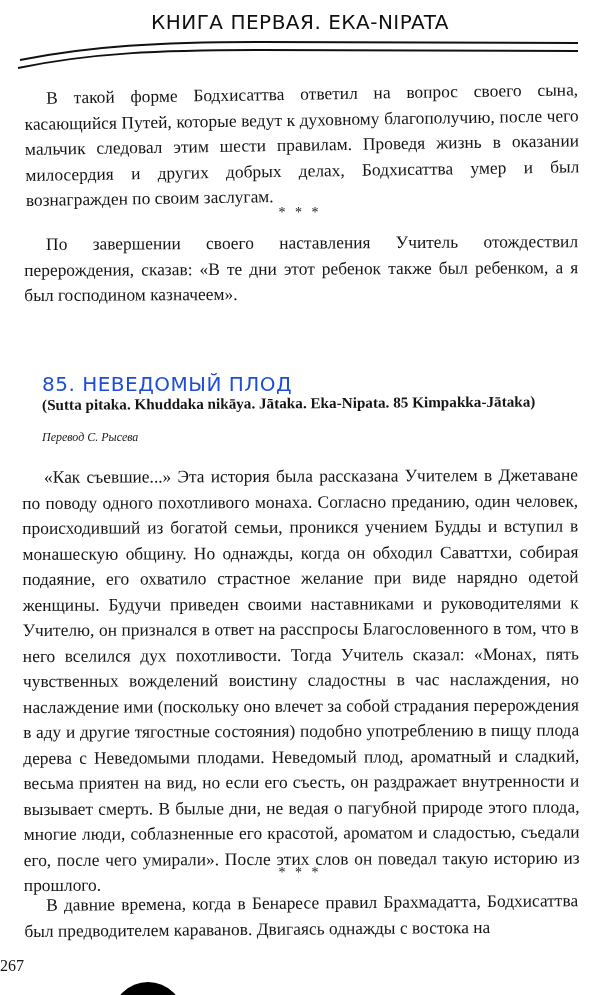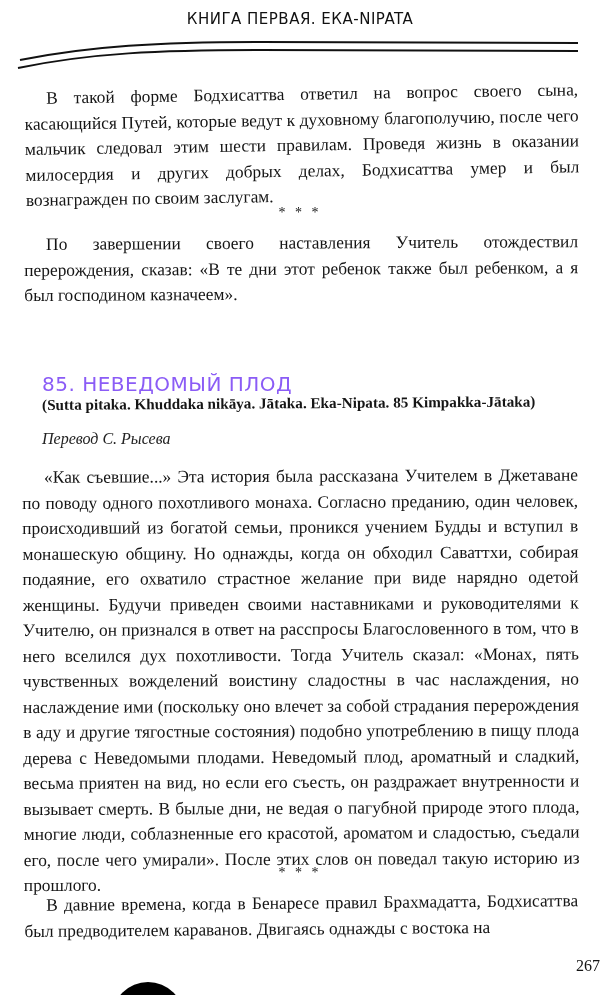--- a/index.html
+++ b/index.html
@@ -15,21 +15,21 @@
       color: #151515;
       font-family: "Liberation Serif", "DejaVu Serif", serif;
     }
     .running-head {
       position: absolute;
       top: 10px;
       left: 0;
       width: 600px;
       text-align: center;
       font-family: "DejaVu Sans", "Liberation Sans", sans-serif;
-      font-size: 15px;
+      font-size: 20px;
       letter-spacing: 0.5px;
       color: #111;
       font-weight: normal;
     }
     .head-rule {
       position: absolute;
       top: 38px;
       left: 0;
       width: 600px;
       height: 40px;
@@ -57,50 +57,50 @@
     }
     .sep-1 { top: 205px; }
     .block-2 { top: 232px; transform: rotate(-0.3deg); transform-origin: left top; }
     .chapter-title {
       position: absolute;
       top: 372px;
       left: 42px;
       font-family: "DejaVu Sans", "Liberation Sans", sans-serif;
       font-size: 20px;
       letter-spacing: 0.5px;
-      color: #8b5cf6;
+      color: #1d4ed8;
     }
     .chapter-source {
       position: absolute;
       top: 396px;
       left: 42px;
       font-family: "Liberation Serif", serif;
       font-weight: bold;
       font-size: 15.2px;
       transform: rotate(-0.4deg);
       transform-origin: left top;
     }
     .translator {
       position: absolute;
       top: 430px;
       left: 42px;
       font-style: italic;
-      font-size: 16px;
+      font-size: 12px;
       color: #222;
     }
     .block-3 { top: 465px; left: 22px; width: 556px; transform: rotate(-0.25deg); transform-origin: left top; }
     .block-3 .lead { }
     .sep-2 { top: 865px; }
     .block-4 { top: 893px; transform: rotate(-0.5deg); transform-origin: left top; }
     .page-number {
       position: absolute;
       top: 957px;
       left: 0;
       width: 600px;
-      text-align: right;
+      text-align: left;
       font-size: 16px;
     }
     .thumb-blot {
       position: absolute;
       left: 112px;
       top: 982px;
       width: 72px;
       height: 72px;
       background: #000;
       border-radius: 50%;

